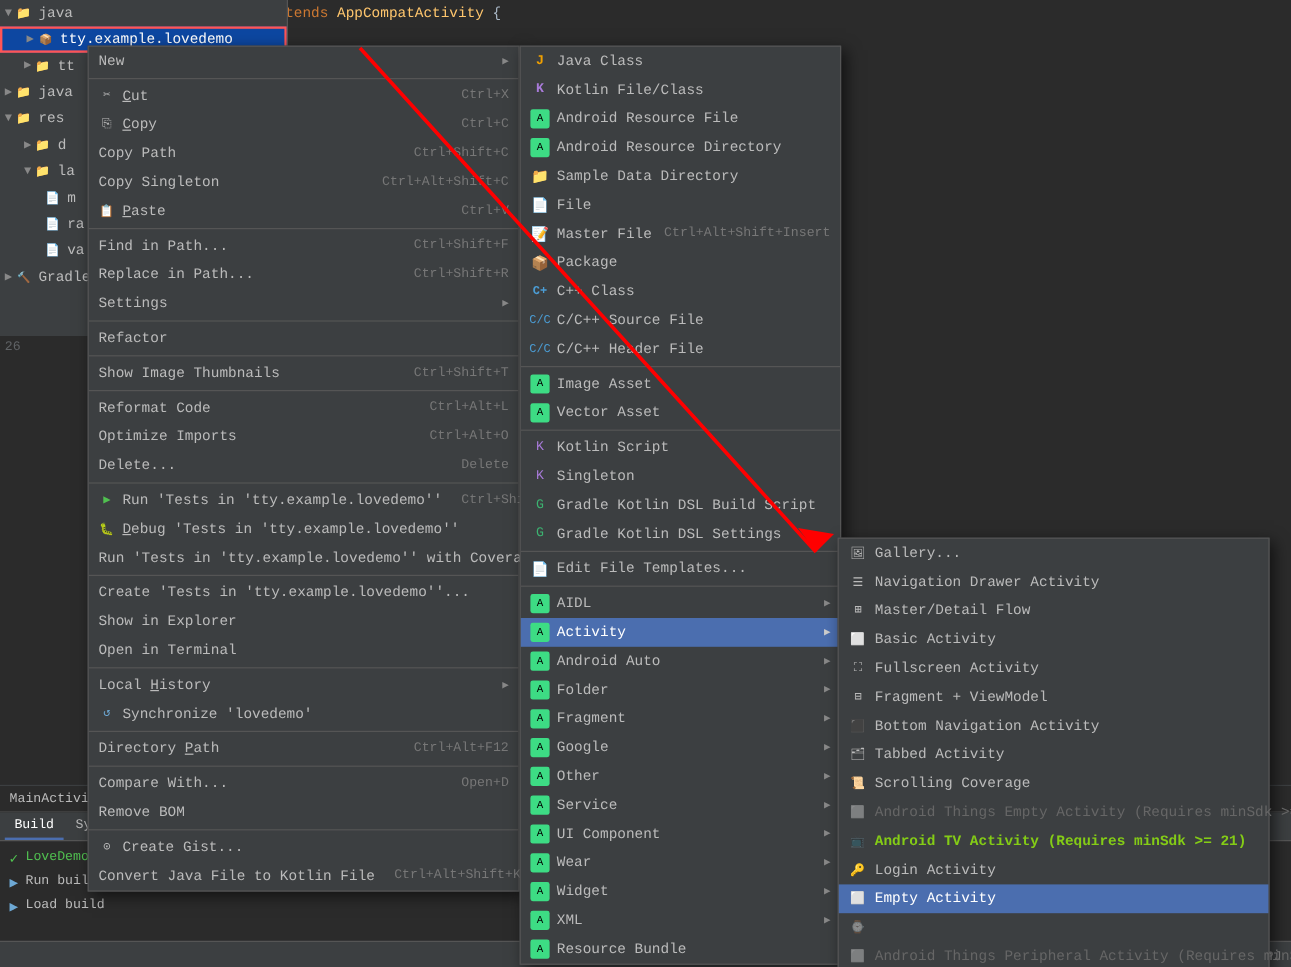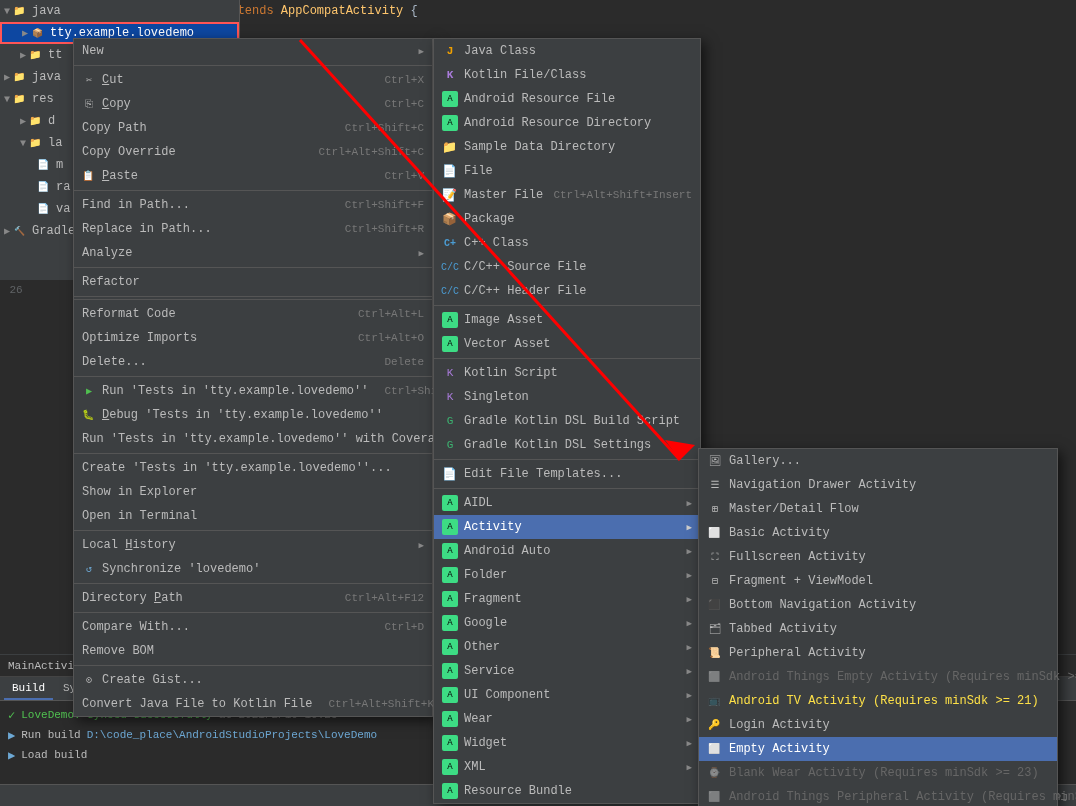--- a/index.html
+++ b/index.html
@@ -24,21 +24,21 @@
     .code-line {
       display: flex;
       align-items: center;
       height: 20px;
       padding-left: 4px;
     }
 
     .line-num {
       color: #606366;
       width: 32px;
-      text-align: center;
+      text-align: left;
       padding-right: 8px;
       font-size: 11px;
       user-select: none;
     }
 
     .code-text {
       color: #a9b7c6;
       font-size: 12px;
       white-space: pre;
     }
@@ -474,21 +474,21 @@
     <span class="shortcut">Ctrl+C</span>
   </div>
   <div class="menu-item">
     <span class="label-left">
         <span>Copy Path</span>
       </span>
     <span class="shortcut">Ctrl+Shift+C</span>
   </div>
   <div class="menu-item">
     <span class="label-left">
-        <span>Copy Override</span>
+        <span>Copy Singleton</span>
       </span>
     <span class="shortcut">Ctrl+Alt+Shift+C</span>
   </div>
   <div class="menu-item">
     <span class="label-left">
       <span class="menu-icon icon-paste">📋</span>
       <span><u>P</u>aste</span>
     </span>
     <span class="shortcut">Ctrl+V</span>
   </div>
@@ -500,30 +500,36 @@
     <span class="shortcut">Ctrl+Shift+F</span>
   </div>
   <div class="menu-item">
     <span class="label-left">
         <span>Replace in Path...</span>
       </span>
     <span class="shortcut">Ctrl+Shift+R</span>
   </div>
   <div class="menu-item has-submenu">
     <span class="label-left">
-        <span>Analyze</span>
+        <span>Settings</span>
       </span>
   </div>
   <div class="menu-separator"></div>
   <div class="menu-item">
     <span class="label-left">
         <span>Refactor</span>
       </span>
   </div>
   <div class="menu-separator"></div>
+  <div class="menu-item">
+    <span class="label-left">
+        <span>Show Image Thumbnails</span>
+      </span>
+    <span class="shortcut">Ctrl+Shift+T</span>
+  </div>
   <div class="menu-separator"></div>
   <div class="menu-item">
     <span class="label-left">
         <span>Reformat Code</span>
       </span>
     <span class="shortcut">Ctrl+Alt+L</span>
   </div>
   <div class="menu-item">
     <span class="label-left">
         <span>Optimize Imports</span>
@@ -588,21 +594,21 @@
     <span class="label-left">
         <span>Directory <u>P</u>ath</span>
       </span>
     <span class="shortcut">Ctrl+Alt+F12</span>
   </div>
   <div class="menu-separator"></div>
   <div class="menu-item">
     <span class="label-left">
         <span>Compare With...</span>
       </span>
-    <span class="shortcut">Ctrl+D</span>
+    <span class="shortcut">Open+D</span>
   </div>
   <div class="menu-item">
     <span class="label-left">
         <span>Remove BOM</span>
       </span>
   </div>
   <div class="menu-separator"></div>
   <div class="menu-item">
     <span class="label-left">
       <span class="menu-icon icon-github">⊙</span>
@@ -789,41 +795,40 @@
   <div class="menu-item-android">
     <span class="nav-icon" style="font-size:10px;">⬛</span>
     <span>Bottom Navigation Activity</span>
   </div>
   <div class="menu-item-android">
     <span class="nav-icon" style="font-size:10px;">🗂</span>
     <span>Tabbed Activity</span>
   </div>
   <div class="menu-item-android">
     <span class="nav-icon" style="font-size:10px;">📜</span>
-    <span>Peripheral Activity</span>
+    <span>Scrolling Coverage</span>
   </div>
   <div class="menu-item-android disabled">
     <span class="nav-icon" style="font-size:10px;opacity:0.4;">⬜</span>
     <span style="color:#666;">Android Things Empty Activity (Requires minSdk &gt;= 24)</span>
   </div>
   <div class="menu-item-android disabled">
     <span class="nav-icon" style="font-size:10px;opacity:0.4;">📺</span>
-    <span style="color:#fde047;">Android TV Activity (Requires minSdk &gt;= 21)</span>
+    <span style="color:#84cc16;font-weight:bold;">Android TV Activity (Requires minSdk &gt;= 21)</span>
   </div>
   <div class="menu-item-android">
     <span class="nav-icon" style="font-size:10px;">🔑</span>
     <span>Login Activity</span>
   </div>
   <div class="menu-item-android empty-activity" style="background:#4b6eaf;color:#fff;">
     <span class="nav-icon" style="font-size:10px;">⬜</span>
     <span>Empty Activity</span>
   </div>
   <div class="menu-item-android disabled">
     <span class="nav-icon" style="font-size:10px;opacity:0.4;">⌚</span>
-    <span style="color:#666;">Blank Wear Activity (Requires minSdk &gt;= 23)</span>
   </div>
   <div class="menu-item-android disabled">
     <span class="nav-icon" style="font-size:10px;opacity:0.4;">⬜</span>
     <span style="color:#666;">Android Things Peripheral Activity (Requires minSdk &gt;= 24)</span>
   </div>
 
 </div>
 
 <div class="breadcrumb-bar">
   <span class="breadcrumb-item">MainActivity</span>

